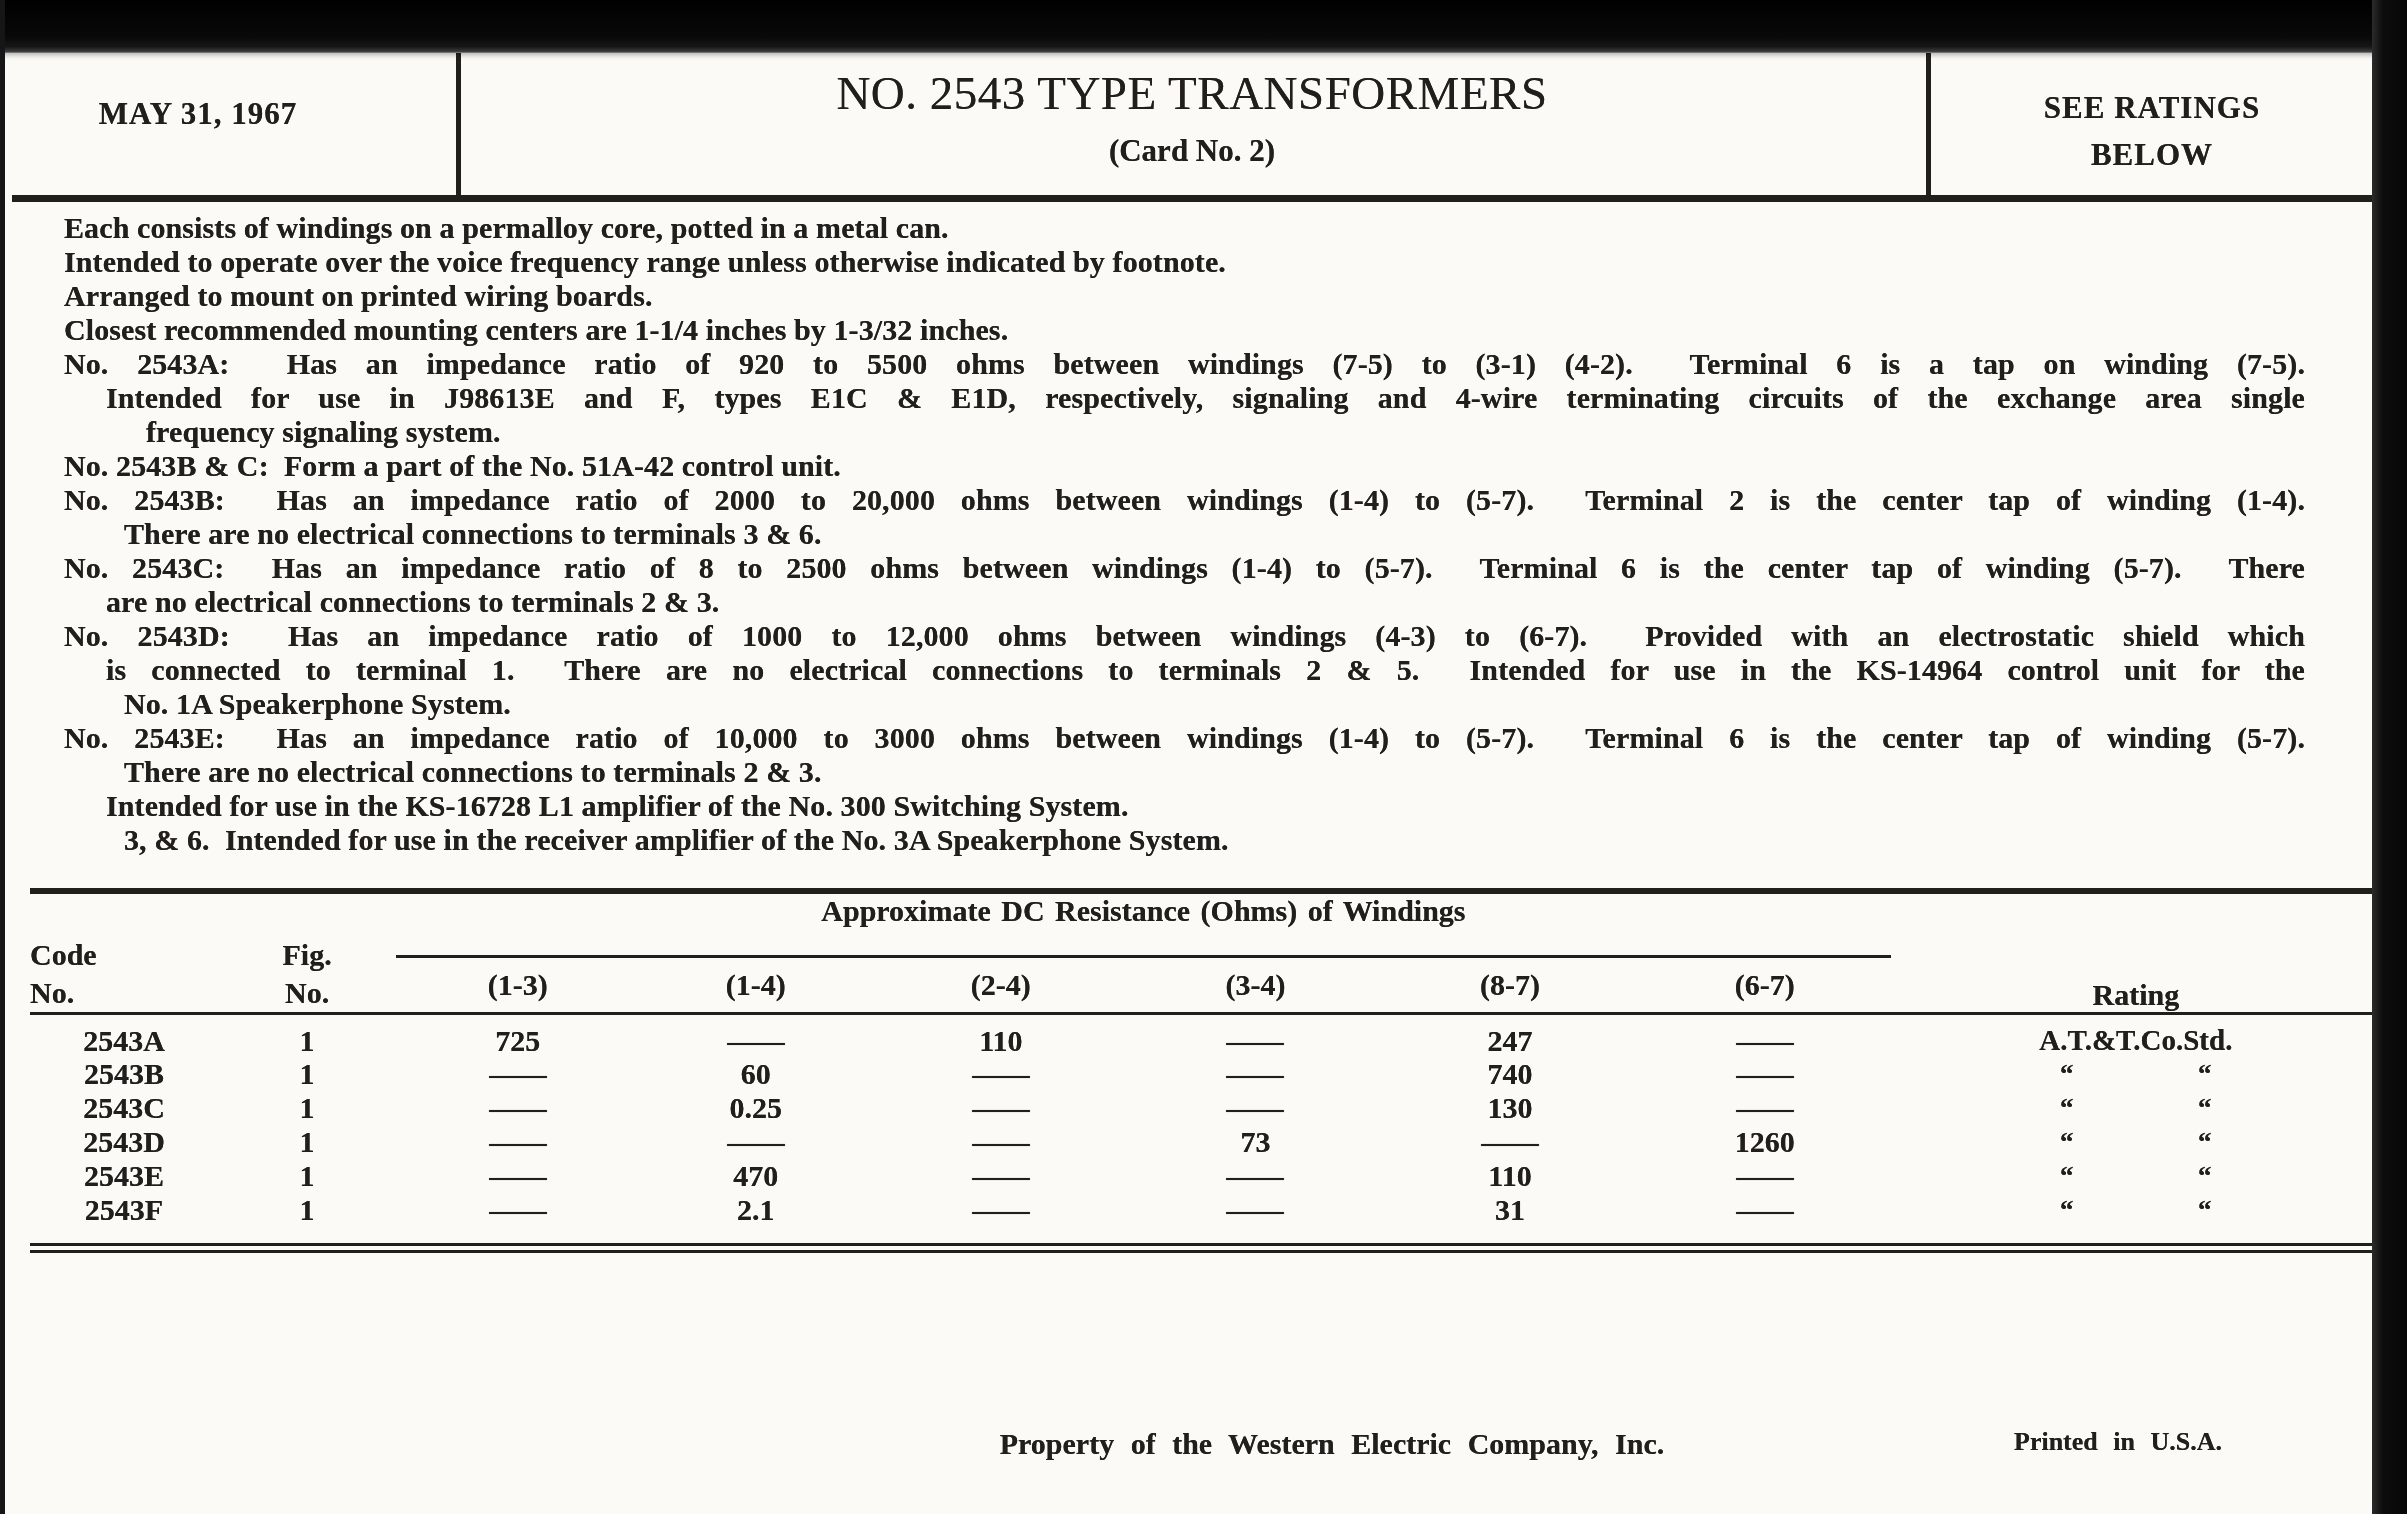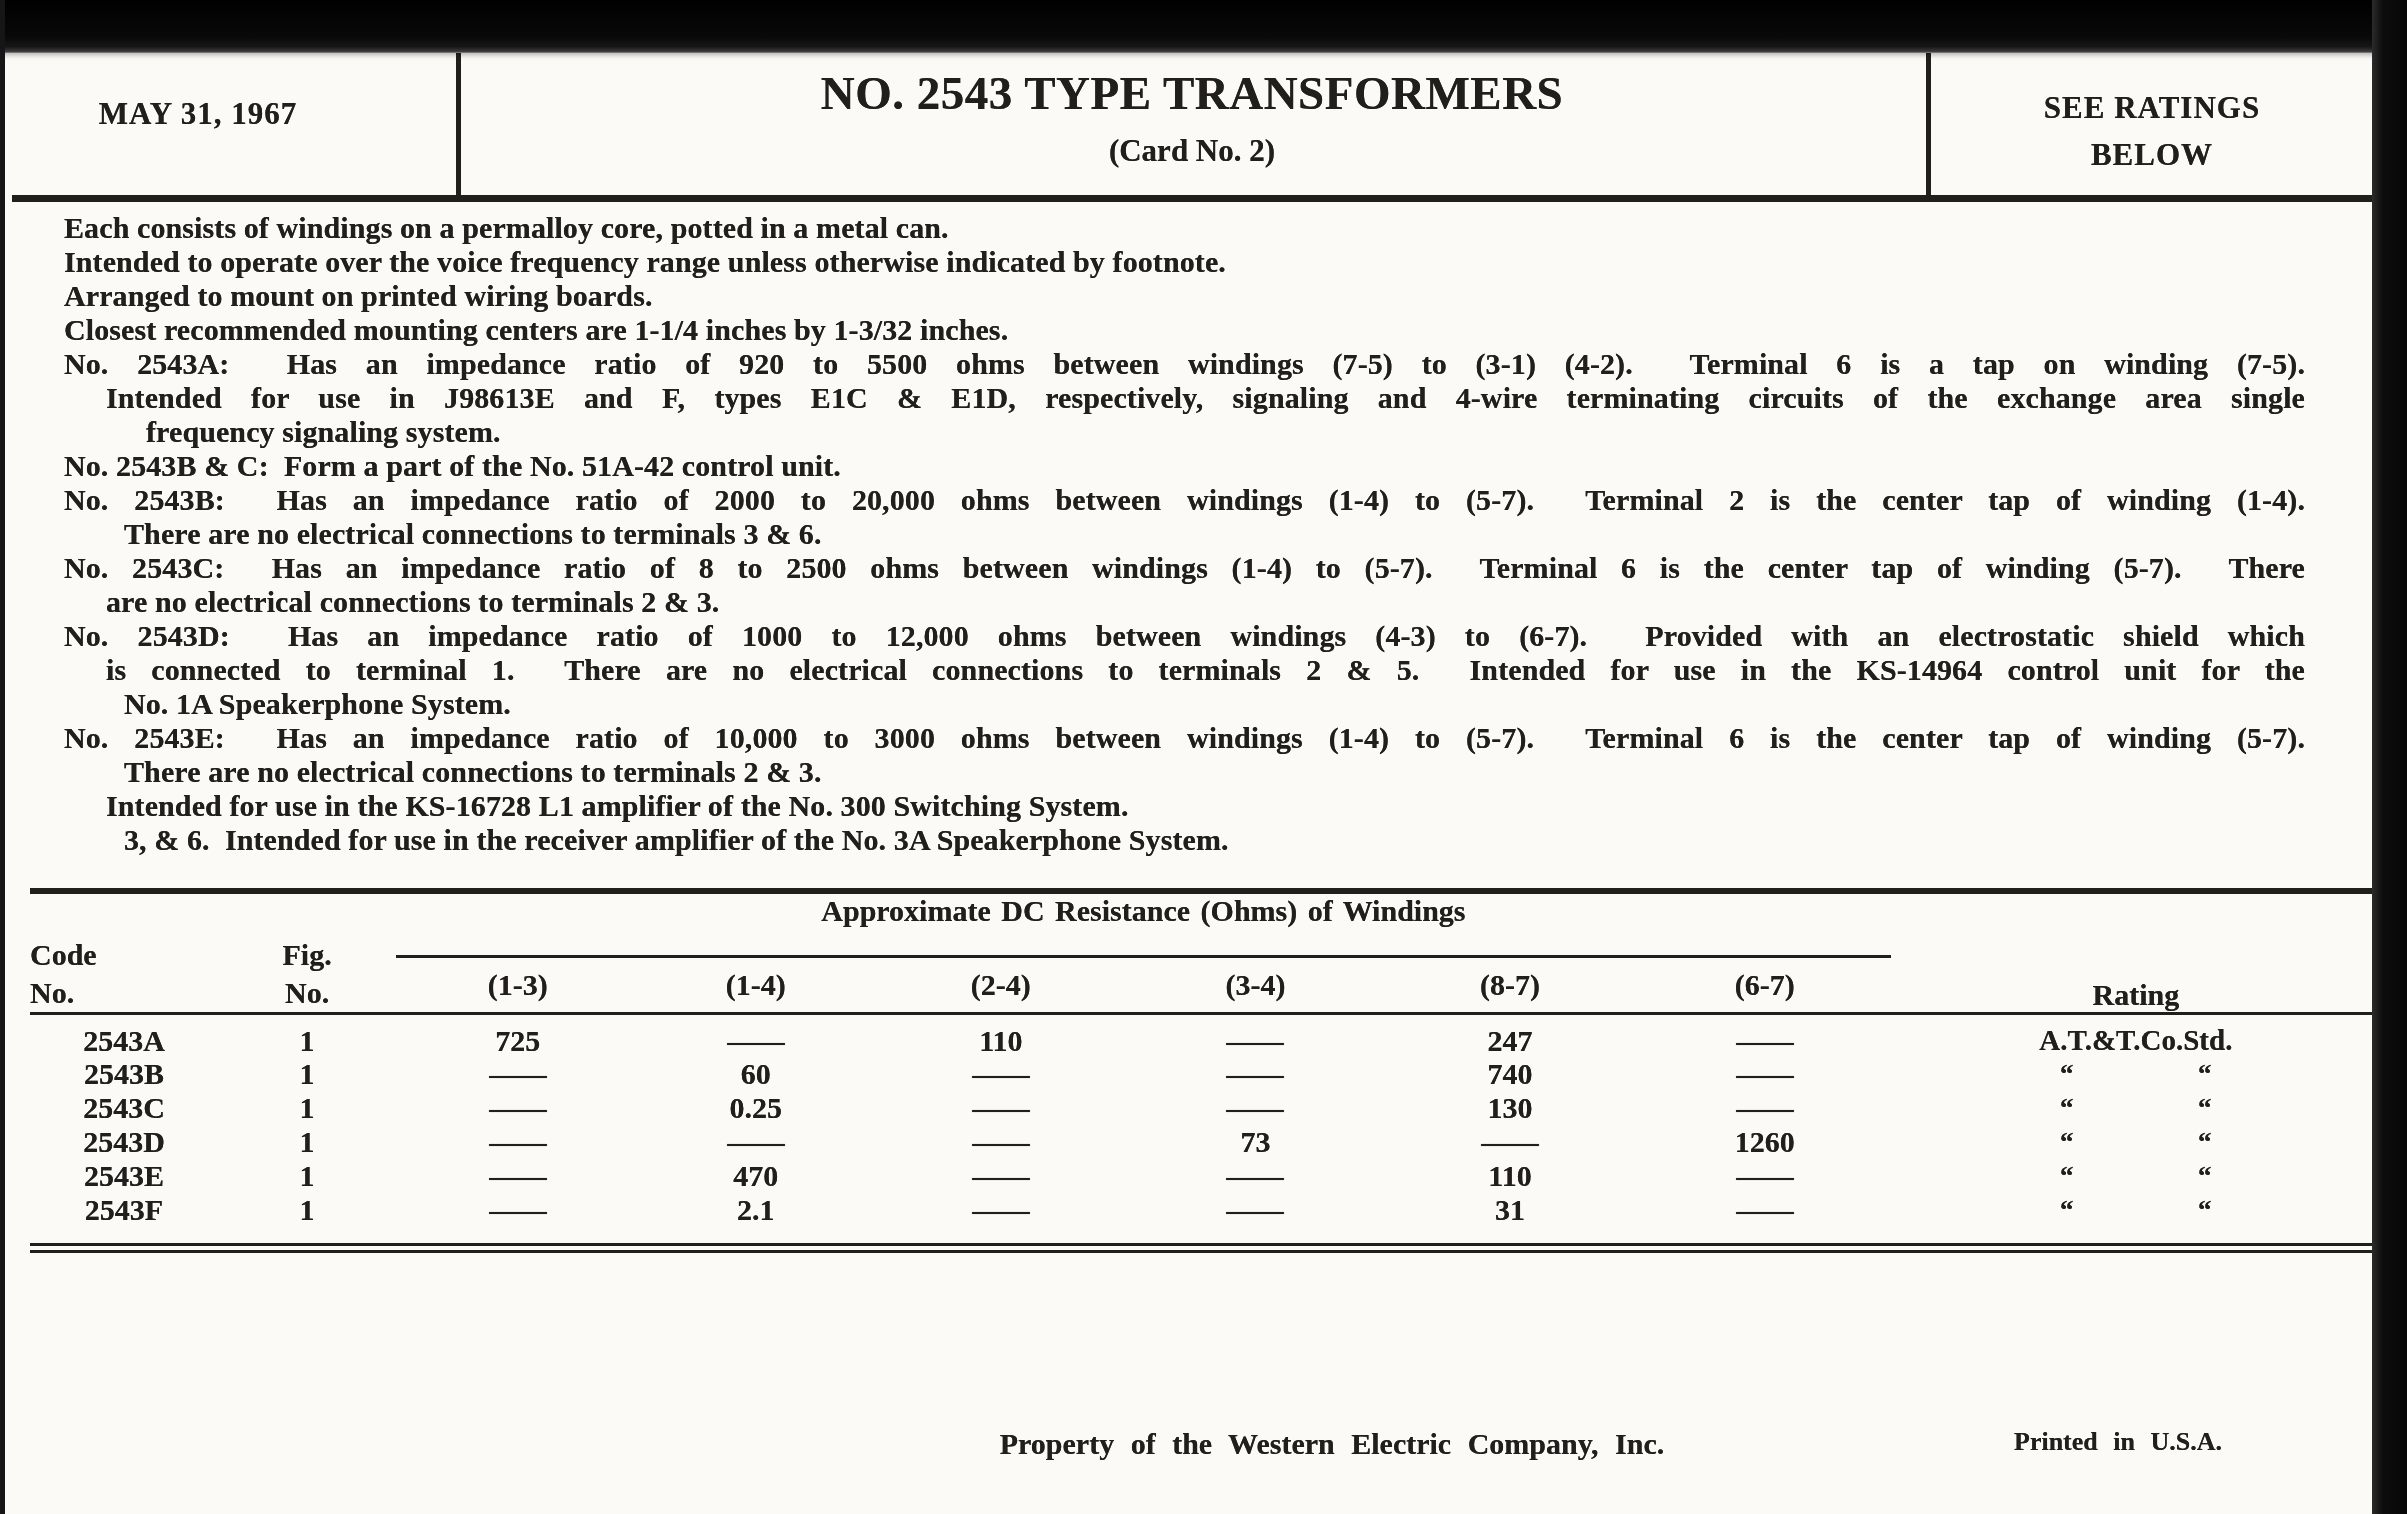--- a/index.html
+++ b/index.html
@@ -34,21 +34,21 @@
     background:#161616;z-index:6;
   }
 
   
   .hdr-date{
     position:absolute;left:0;top:96px;width:396px;
     text-align:center;font-size:31px;font-weight:700;letter-spacing:1px;
   }
   .hdr-title{
     position:absolute;left:459px;top:66px;width:1466px;
-    text-align:center;font-size:47px;font-weight:700;letter-spacing:0.5px;
+    text-align:center;font-size:47px;font-weight:400;letter-spacing:0.5px;
   }
   .hdr-sub{
     position:absolute;left:459px;top:133px;width:1466px;
     text-align:center;font-size:31px;font-weight:700;
   }
   .hdr-ratings{
     position:absolute;left:1931px;top:84px;width:442px;
     text-align:center;font-size:31px;font-weight:700;line-height:47px;letter-spacing:1px;
   }
   .vline{position:absolute;top:53px;height:146px;width:5px;background:var(--ink);}

